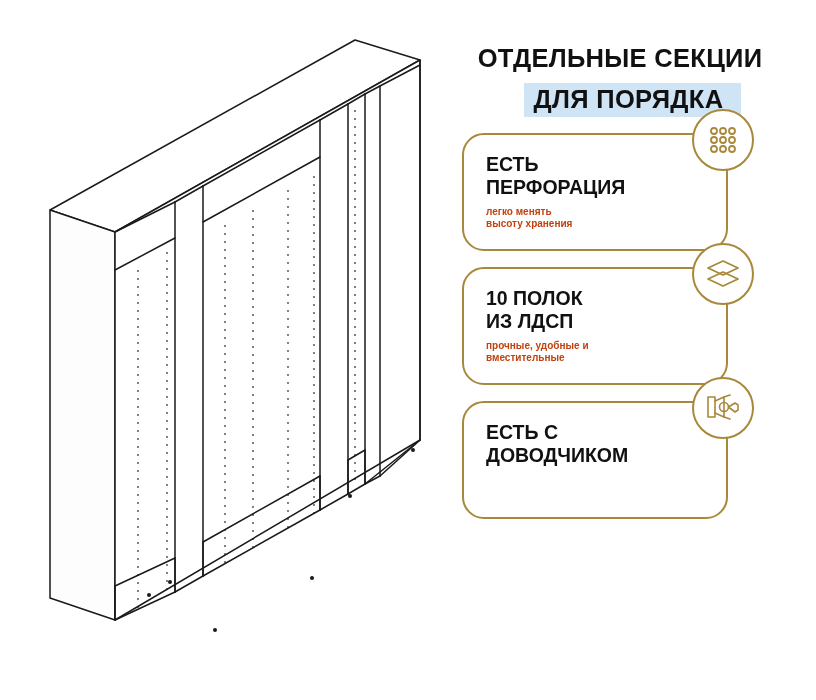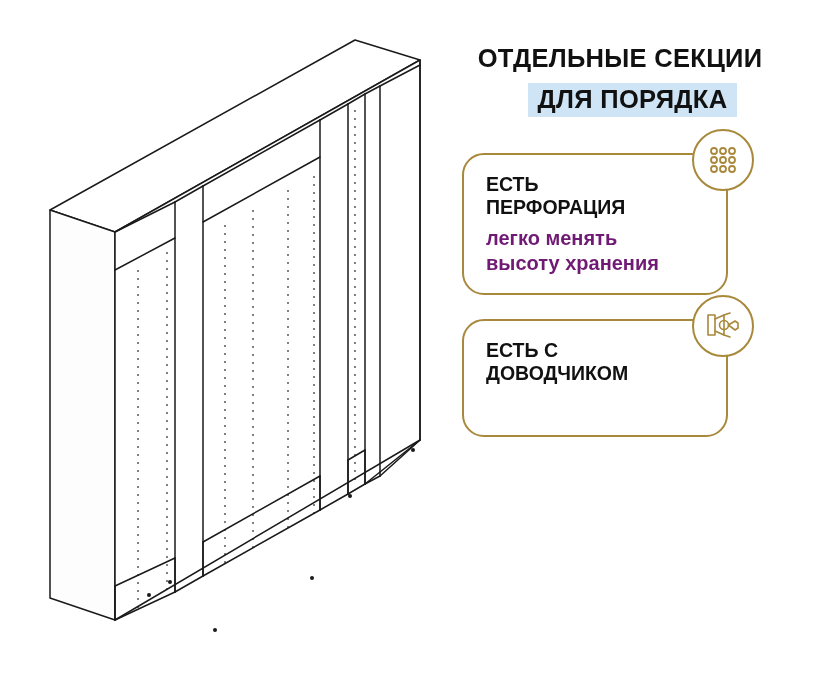--- a/index.html
+++ b/index.html
@@ -50,29 +50,29 @@
     text-align: center;
     margin-top: 8px;
   }
   .headline-hl {
     display: inline-block;
     background: #cfe4f5;
     color: #111111;
     font-weight: bold;
     font-size: 25.5px;
     letter-spacing: 0.3px;
-    padding: 2px 10px 3px 10px;
+    padding: 2px 18px 3px 10px;
     margin-left: 25px;
   }
 
   .cards {
-    margin-top: 36px;
+    margin-top: 16px;
     display: flex;
     flex-direction: column;
-    gap: 24px;
+    gap: 16px;
   }
 
   .card {
     position: relative;
     width: 266px;
     margin-left: 22px;
     border: 2.5px solid #a8883a;
     border-radius: 22px;
     padding: 18px 20px 16px 22px;
     box-sizing: border-box;
@@ -81,23 +81,23 @@
   }
   .card-title {
     color: #111111;
     font-weight: bold;
     font-size: 19.5px;
     line-height: 1.18;
     white-space: pre-line;
     margin: 0 0 7px 0;
   }
   .card-sub {
-    color: #701a75;
-    font-weight: bold;
-    font-size: 20px;
+    color: #c2410c;
+    font-weight: bold;
+    font-size: 10px;
     line-height: 1.28;
     white-space: pre-line;
     margin: 0;
   }
 
   .card-icon {
     position: absolute;
     right: -28px;
     top: -26px;
     width: 62px;
@@ -216,20 +216,34 @@
                 <circle cx="18" cy="18" r="3"></circle>
                 <circle cx="27" cy="18" r="3"></circle>
               <circle cx="9" cy="27" r="3"></circle>
                 <circle cx="18" cy="27" r="3"></circle>
                 <circle cx="27" cy="27" r="3"></circle>
             </g>
           </svg>
         </div>
       </div>
 
+      <div class="card">
+        <div class="card-title">10 ПОЛОК
+ИЗ ЛДСП</div>
+        <div class="card-sub">прочные, удобные и
+вместительные</div>
+        <div class="card-icon">
+          <svg width="36" height="32" viewBox="0 0 36 32">
+            <g fill="none" stroke="#a8883a" stroke-width="1.8" stroke-linejoin="round">
+              <polygon points="18,3 33,10 18,17 3,10"></polygon>
+              <polygon points="18,14 33,21 18,28 3,21"></polygon>
+            </g>
+          </svg>
+        </div>
+      </div>
 
       <div class="card">
         <div class="card-title">ЕСТЬ С
 ДОВОДЧИКОМ</div>
         <div class="card-icon">
           <svg width="38" height="34" viewBox="0 0 38 34">
             <g fill="none" stroke="#a8883a" stroke-width="1.6" stroke-linejoin="round" stroke-linecap="round">
               <rect x="4" y="6" width="7" height="20"></rect>
               <path d="M11 10 L20 6 L20 26 L11 22"></path>
               <circle cx="20" cy="16" r="4.5"></circle>

